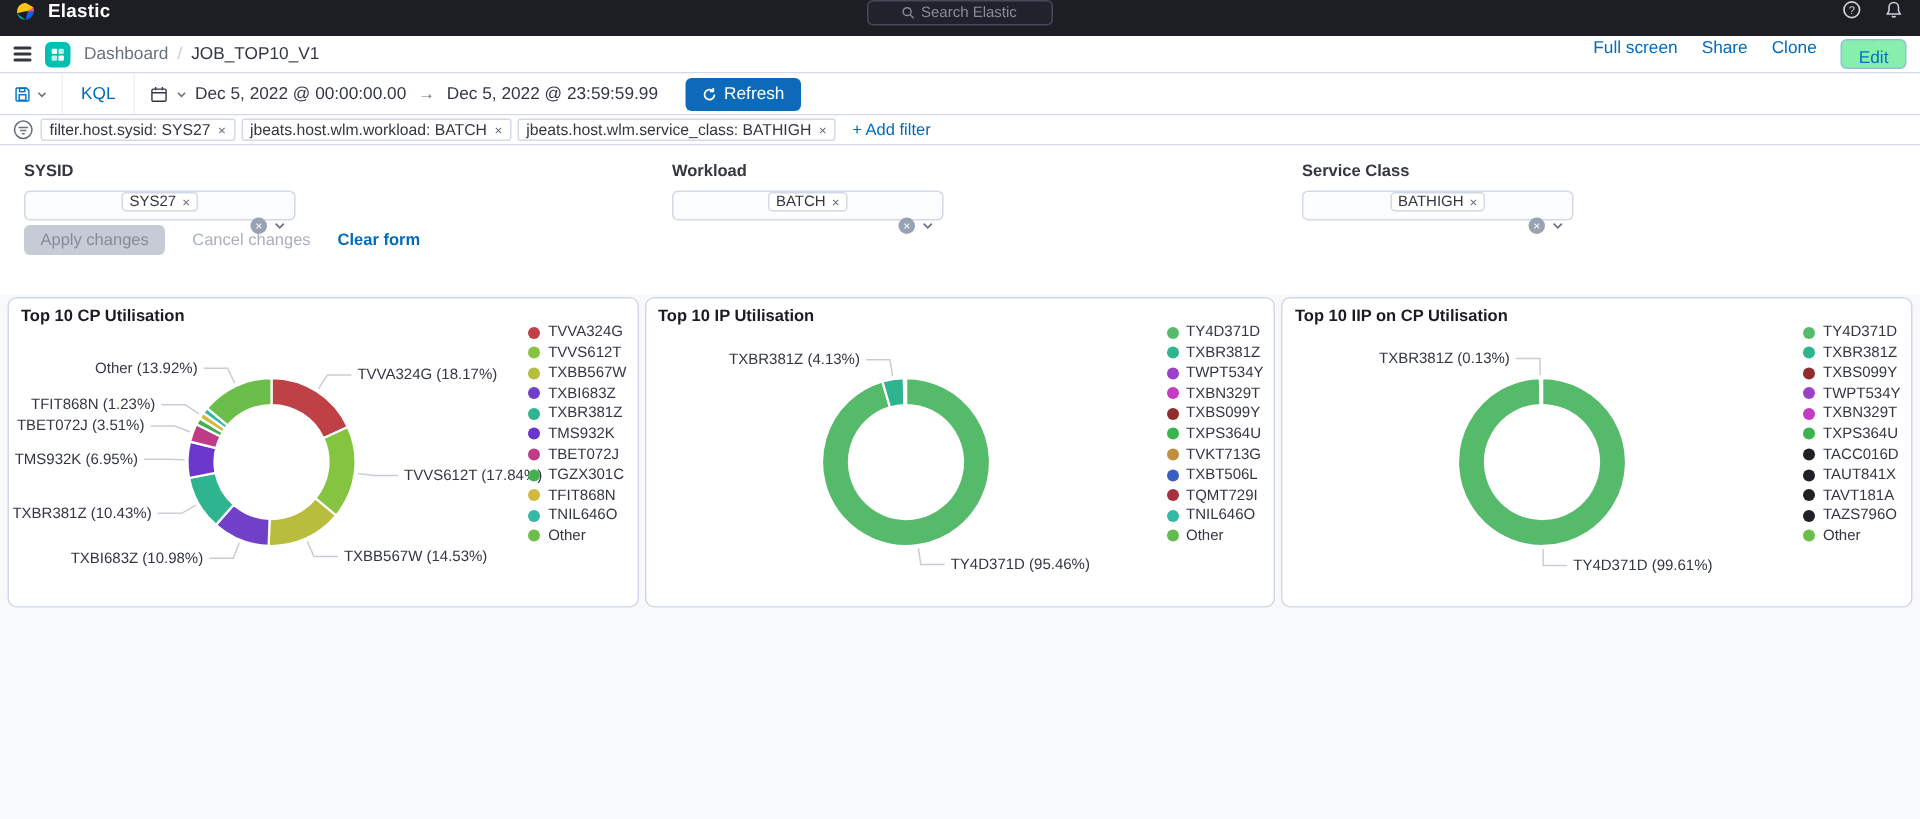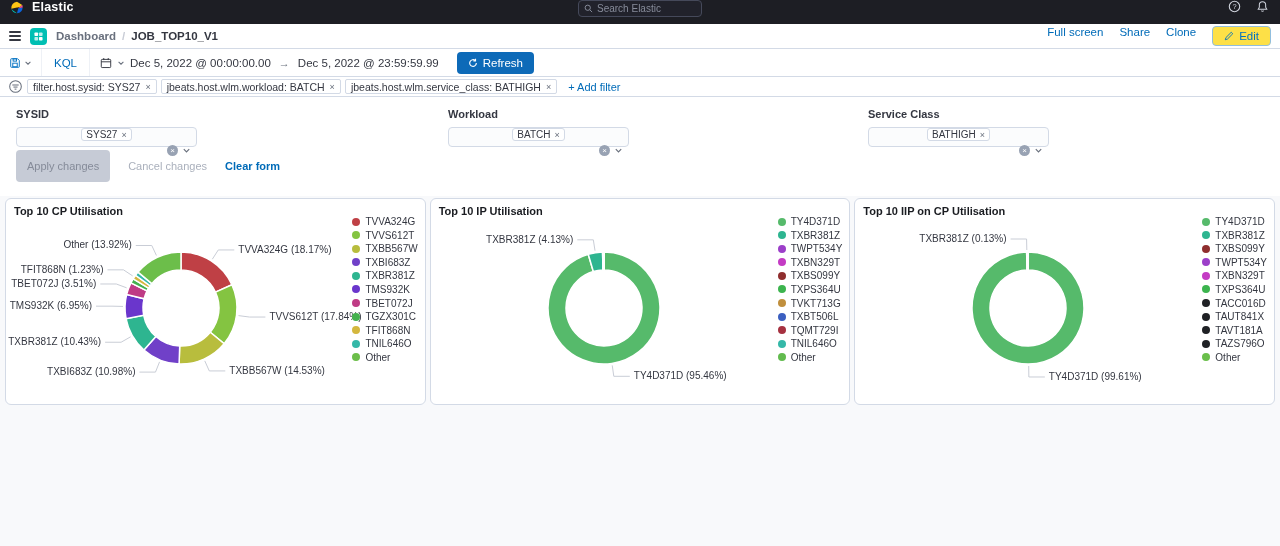--- a/index.html
+++ b/index.html
@@ -5,41 +5,41 @@
   * { box-sizing: border-box; margin: 0; padding: 0; }
   html,body { width:1280px; height:546px; overflow:hidden;
     font-family:"Liberation Sans", sans-serif; background:#f8f9fb; }
 
   
   .topbar { position:relative; height:24px; background:#1d1e24;
     display:flex; align-items:flex-start; padding:0 10px; gap:8px; }
   .brand { color:#ffffff; font-size:12.5px; font-weight:700; letter-spacing:.2px; }
   .topbar-search { position:absolute; left:50%; transform:translateX(-50%);
     width:124px; height:17px; background:#21222b; border:1px solid #45495a;
-    border-radius:4px; display:flex; align-items:center; gap:4px; padding:0 5px; }
+    border-radius:4px; display:flex; align-items:center; gap:4px; padding:0 22px; }
   .topbar-search .ph { color:#878c9a; font-size:10px; }
   .topbar-icons { margin-left:auto; display:flex; gap:14px; align-items:center; }
   .tb-ic { width:14px; height:14px; display:inline-flex; }
 
   
   .navbar { height:25px; background:#fff; border-bottom:1px solid #d3dae6;
     display:flex; align-items:center; padding:0 9px; gap:9px; }
   .burger { display:inline-flex; flex-direction:column; gap:2.5px; cursor:pointer; }
   .burger span { width:12px; height:1.6px; background:#343741; border-radius:1px; }
   .app-ic { width:17px; height:17px; background:#00bfb3; border-radius:4px;
     display:inline-flex; align-items:center; justify-content:center; }
-  .crumbs { display:flex; align-items:flex-end; gap:6px; font-size:11.5px;font-weight:bold; }
+  .crumbs { display:flex; align-items:flex-end; gap:6px; font-size:11.5px; }
   .crumb-root { color:#69707d; cursor:pointer; }
   .crumb-sep { color:#c9cdd6; }
   .crumb-cur { color:#343741; }
   .nav-actions { margin-left:auto; display:flex; align-items:flex-start; gap:16px; }
   .nav-link { color:#006bb8; font-size:11.5px; cursor:pointer; }
   .edit-btn { display:inline-flex; align-items:center; gap:5px; height:20px;
-    padding:0 11px; border:1px solid #91bede; border-radius:4px; background:#fde047;
-    color:#0071c2; font-size:11.5px; cursor:pointer; }
+    padding:0 11px; border:1px solid #91bede; border-radius:4px; background:#86efac;
+    color:#0071c2; font-size:11.5px; cursor:pointer;flex-direction:column; }
 
   
   .querybar { height:28px; background:#fff; border-bottom:1px solid #d3dae6;
     display:flex; align-items:center; }
   .sq-group { display:flex; align-items:center; gap:3px; padding:0 9px; cursor:pointer; }
   .query-input { flex:1; display:flex; align-items:center; height:100%; }
   .query-input .ph { color:#69707d; font-size:12px; }
   .kql { padding:0 12px; color:#006bb8; font-size:11.5px; height:100%;
     display:flex; align-items:center; border-left:1px solid #eef1f6; cursor:pointer; }
   .datepick { display:flex; align-items:center; gap:5px; padding:0 10px; height:100%;
@@ -68,21 +68,21 @@
   .combo { height:20px; background:#fbfcfd; border:1px solid #d3dae6; border-radius:4px;
     display:flex; align-items:center; gap:4px; padding:0 5px; cursor:pointer;flex-direction:column; }
   .combo-pill { display:inline-flex; align-items:center; gap:4px; height:14px;
     border:1px solid #d3dae6; border-radius:3px; background:#fff; padding:0 4px;
     font-size:10px; color:#343741; }
   .combo-right { margin-left:auto; display:flex; align-items:center; gap:4px; }
   .clear-circ { width:11px; height:11px; border-radius:50%; background:#98a2b3;
     color:#fff; font-size:8px; line-height:11px; text-align:center; cursor:pointer; }
   .form-actions { position:absolute; left:16px; top:53px; display:flex;
     align-items:center; gap:18px; }
-  .apply-btn { height:32px; padding:0 11px; background:#c6cbd6; color:#858b99;
+  .apply-btn { height:20px; padding:0 11px; background:#c6cbd6; color:#858b99;
     border:none; border-radius:4px; font-size:11px; }
   .cancel-btn { color:#aab0bc; font-size:11px; background:none; border:none; }
   .clear-link { color:#006bb8; font-size:11px; font-weight:600; cursor:pointer; }
 
   
   .charts { display:flex; gap:4px; padding:2px 5px 0 5px; }
   .chart-panel { position:relative; flex:1; height:207px; background:#fff;
     border:1px solid #d3dae6; border-radius:6px; overflow:hidden; }
   .chart-title { position:absolute; top:6px; left:8px; font-size:11px;
     font-weight:700; color:#1a1c21; z-index:2; }

